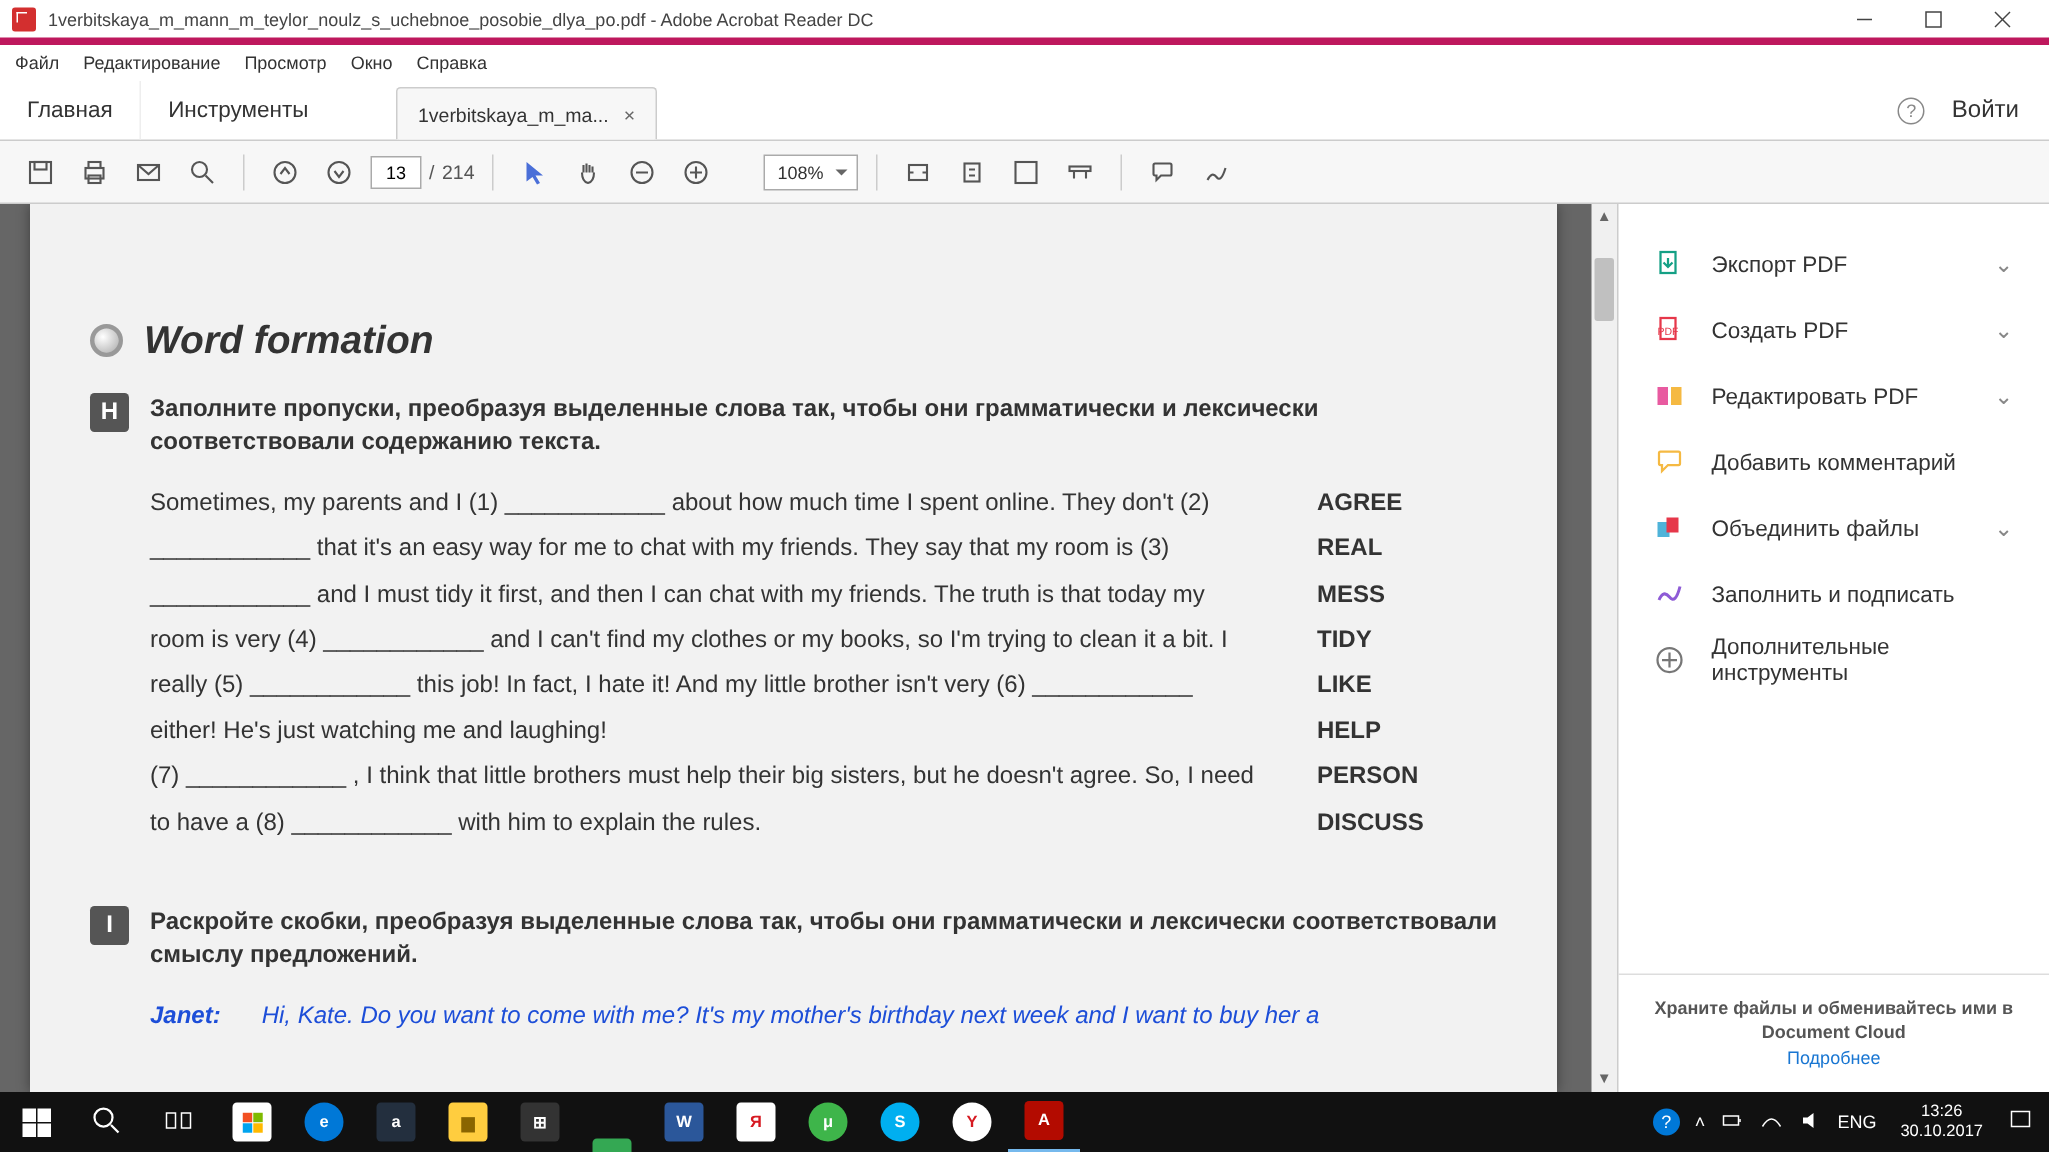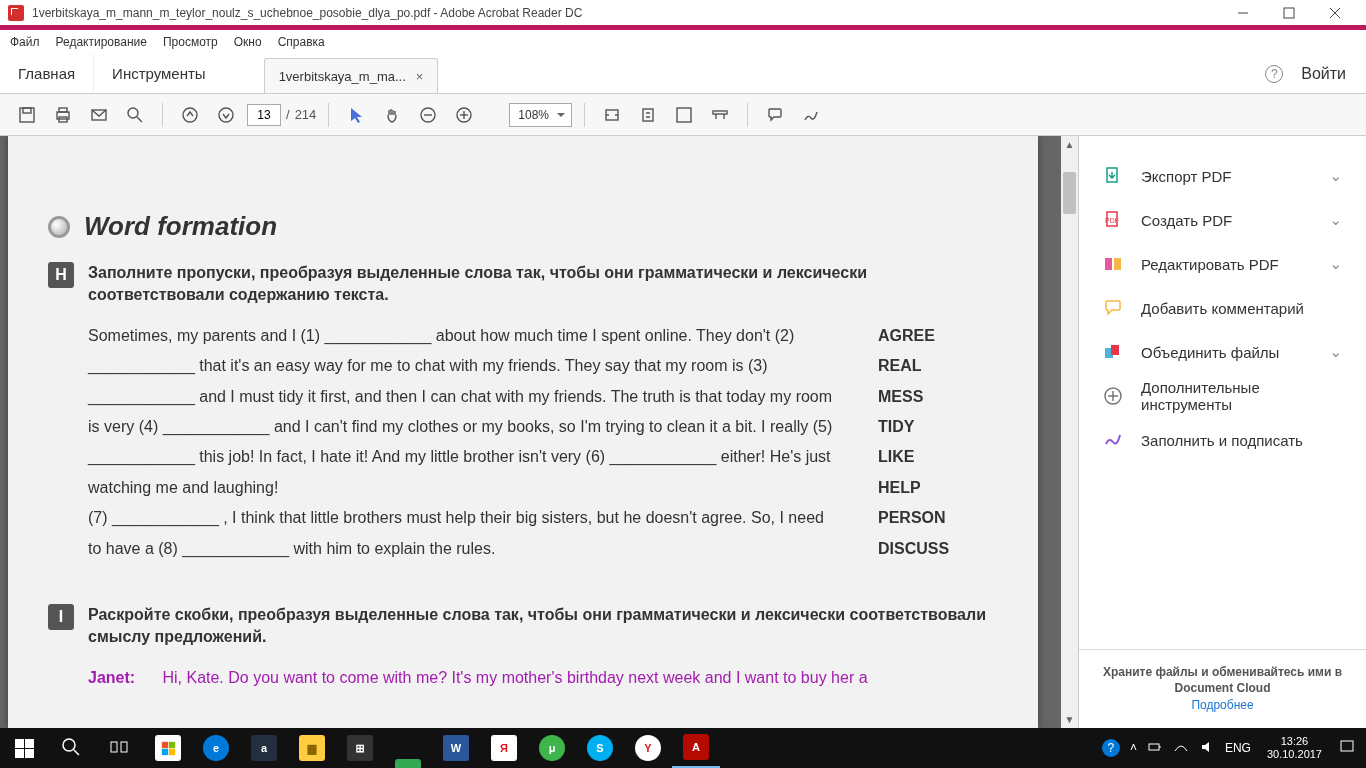--- a/index.html
+++ b/index.html
@@ -27,21 +27,21 @@
 .pagebox input{width:34px;height:22px;text-align:center;border:1px solid #aaa;font-size:12px;}
 .zoombox{display:flex;align-items:center;margin-left:24px;}
 .zoombox .zsel{height:24px;border:1px solid #aaa;padding:0 22px 0 8px;font-size:12px;display:flex;align-items:center;position:relative;background:#fff;}
 .zoombox .zsel::after{content:"";position:absolute;right:6px;top:9px;border:4px solid transparent;border-top-color:#666;}
 .mainrow{display:flex;height:calc(768px - 30px - 24px - 40px - 42px - 40px);}
 .docarea{flex:1;background:#666;position:relative;overflow:hidden;}
 .scrollbar{position:absolute;right:0;top:0;width:17px;height:100%;background:#f0f0f0;}
 .scrollbar .thumb{position:absolute;left:2px;width:13px;top:36px;height:42px;background:#c0c0c0;border-radius:2px;}
 .scrollbar .arr{position:absolute;left:0;width:17px;height:17px;display:flex;align-items:center;justify-content:center;color:#666;font-size:10px;}
 .scrollbar .arr.up{top:0;} .scrollbar .arr.dn{bottom:0;}
-.page{position:absolute;left:8px;top:0;right:40px;background:#f2f2f2;min-height:100%;padding:30px 40px 10px 40px;box-shadow:0 0 8px rgba(0,0,0,.4);}
+.page{position:absolute;left:20px;top:0;right:40px;background:#f2f2f2;min-height:100%;padding:30px 40px 10px 40px;box-shadow:0 0 8px rgba(0,0,0,.4);}
 .section-head{display:flex;align-items:center;gap:14px;margin:30px 0 20px 0;}
 .bullet{width:22px;height:22px;border:3px solid #999;border-radius:50%;background:radial-gradient(circle at 35% 35%,#fff,#aaa);}
 .section-title{font-size:26px;font-weight:bold;color:#333;font-style:italic;}
 .ex-head{display:flex;gap:14px;margin-bottom:14px;}
 .ex-ico{width:26px;height:26px;background:#555;color:#fff;display:flex;align-items:center;justify-content:center;font-weight:bold;font-size:16px;border-radius:3px;flex-shrink:0;}
 .ex-instr{font-weight:bold;font-size:16px;color:#333;line-height:1.4;}
 .ex-body{display:flex;gap:40px;margin-left:40px;margin-bottom:40px;}
 .ex-text{flex:1;font-size:16px;line-height:1.9;color:#333;}
 .ex-words{width:120px;font-size:16px;line-height:1.9;font-weight:bold;color:#333;}
 .dlg-label{display:inline-block;width:70px;font-weight:bold;}
@@ -245,21 +245,21 @@
             <div>HELP</div>
             <div>PERSON</div>
             <div>DISCUSS</div>
           </div>
       </div>
 
       <div class="ex-head">
         <div class="ex-ico">I</div>
         <div class="ex-instr">Раскройте скобки, преобразуя выделенные слова так, чтобы они грамматически и лексически соответствовали смыслу предложений.</div>
       </div>
-      <div style="margin-left:40px;font-size:16px;line-height:1.9;color:#a21caf;">
+      <div style="margin-left:40px;font-size:16px;line-height:1.9;color:#1d4ed8;font-style:italic;">
         <span class="dlg-label">Janet:</span>
         <span>Hi, Kate. Do you want to come with me? It's my mother's birthday next week and I want to buy her a</span>
       </div>
     </div>
     <div class="scrollbar">
       <div class="arr up">▲</div>
       <div class="thumb"></div>
       <div class="arr dn">▼</div>
     </div>
   </div>
@@ -309,34 +309,34 @@
             <rect x="2" y="6" width="8" height="10" fill="#4fb3d9"></rect>
             <rect x="8" y="3" width="8" height="10" fill="#e6374a"></rect>
           </svg>
         </span>
       <span>Объединить файлы</span>
       <span class="chev">⌄</span>
     </div>
     <div class="spitem">
       <span class="ico">
           <svg width="20" height="20">
+            <path d="M3 14 Q6 7 10 12 Q14 17 17 5" stroke="#8e5bd6" fill="none" stroke-width="2"></path>
+          </svg>
+        </span>
+      <span>Заполнить и подписать</span>
+    </div>
+    <div class="spitem">
+      <span class="ico">
+          <svg width="20" height="20">
             <circle cx="10" cy="10" r="8" fill="none" stroke="#777" stroke-width="1.5"></circle>
             <line x1="10" y1="5" x2="10" y2="15" stroke="#777" stroke-width="1.5"></line>
             <line x1="5" y1="10" x2="15" y2="10" stroke="#777" stroke-width="1.5"></line>
           </svg>
         </span>
       <span>Дополнительные инструменты</span>
-    </div>
-    <div class="spitem">
-      <span class="ico">
-          <svg width="20" height="20">
-            <path d="M3 14 Q6 7 10 12 Q14 17 17 5" stroke="#8e5bd6" fill="none" stroke-width="2"></path>
-          </svg>
-        </span>
-      <span>Заполнить и подписать</span>
     </div>
     <div class="cloud">
       <div style="font-weight:bold;">Храните файлы и обменивайтесь ими в Document Cloud</div>
       <div class="link">Подробнее</div>
     </div>
   </div>
 </div>
 
 <div class="taskbar">
   <div class="tk">

